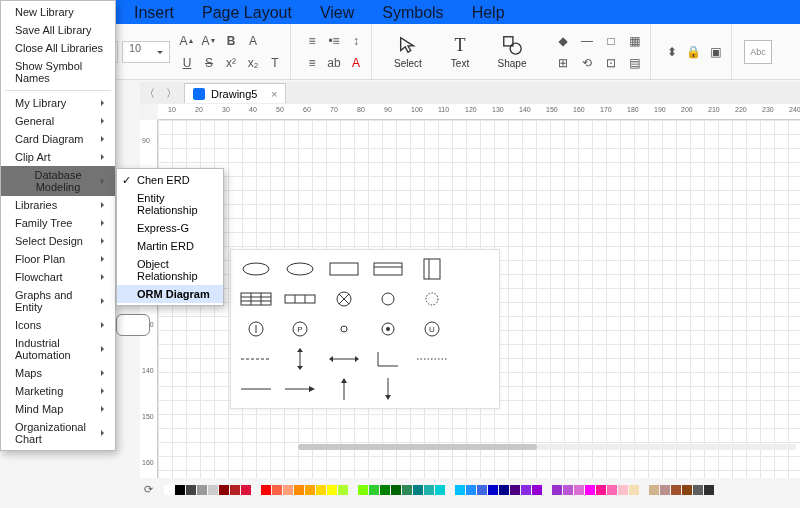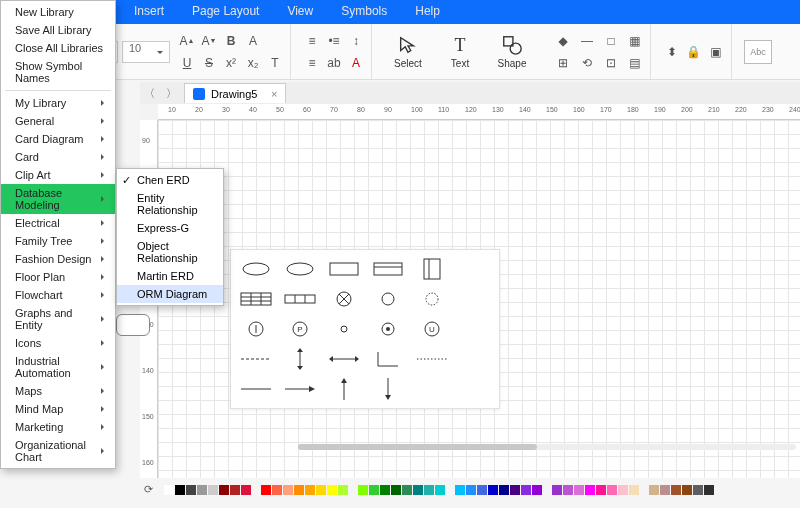--- a/index.html
+++ b/index.html
@@ -1,19 +1,19 @@
 <!DOCTYPE html>
 <html><head>
 <meta charset="utf-8">
 <style>
 * { box-sizing: border-box; margin: 0; padding: 0; font-family: -apple-system, "Segoe UI", Arial, sans-serif; }
 body { width: 800px; height: 508px; overflow: hidden; background: #f5f5f5; position: relative; font-size: 11px; }
 
 .ribbon-tabs { position: absolute; left: 0; right: 0; top: 0; height: 24px; background: #0d6efd; display: flex; padding-left: 120px; }
-.ribbon-tab { color: #e5e5e5; padding: 4px 14px; font-size: 12px; cursor: pointer; }
+.ribbon-tab { color: #0f172a; padding: 4px 14px; font-size: 16px; cursor: pointer; }
 
 .toolbar { position: absolute; left: 0; right: 0; top: 24px; height: 56px; background: #fafafa; border-bottom: 1px solid #ddd; display: flex; align-items: center; padding-left: 4px; gap: 6px; }
 .tool-group { display: flex; align-items: center; gap: 4px; padding: 0 6px; border-right: 1px solid #e0e0e0; height: 100%; }
 .font-select { height: 22px; border: 1px solid #ccc; background: #fff; padding: 0 20px 0 6px; font-size: 11px; color: #666; position: relative; }
 .font-select::after { content: ""; position: absolute; right: 6px; top: 9px; border: 3px solid transparent; border-top-color: #555; }
 .tb-icon { width: 18px; height: 18px; display: flex; align-items: center; justify-content: center; color: #555; font-size: 12px; cursor: pointer; }
 
 .big-tool { display: flex; flex-direction: column; align-items: center; justify-content: center; width: 48px; height: 100%; gap: 2px; color: #333; font-size: 10px; cursor: pointer; }
 .big-tool .bi { width: 22px; height: 22px; display: flex; align-items: center; justify-content: center; }
 
@@ -34,27 +34,27 @@
   background-image: linear-gradient(#e6e6e6 1px, transparent 1px), linear-gradient(90deg, #e6e6e6 1px, transparent 1px);
   background-size: 14px 14px; background-color: #fff; }
 
 .shape-palette { position: absolute; left: 90px; top: 145px; width: 270px; padding: 10px; background: #fff; border: 1px solid #e0e0e0; box-shadow: 0 1px 4px rgba(0,0,0,0.08); display: flex; flex-wrap: wrap; gap: 12px 14px; align-content: flex-start; }
 .sh { width: 30px; height: 18px; display: flex; align-items: center; justify-content: center; }
 .sh svg { overflow: visible; }
 
 .left-menu { position: absolute; left: 0; top: 0; width: 116px; background: #fff; border: 1px solid #bbb; box-shadow: 2px 3px 8px rgba(0,0,0,0.25); z-index: 50; padding: 2px 0; }
 .mitem { padding: 3px 8px 3px 14px; font-size: 11px; color: #222; display: flex; justify-content: space-between; align-items: center; cursor: pointer; }
 .mitem .arr { border: 3px solid transparent; border-left-color: #555; }
-.mitem.hl { background: #22c55e; }
+.mitem.hl { background: #737373; text-align: center; }
 .msep { height: 1px; background: #ddd; margin: 3px 4px; }
 
 .sub-menu { position: absolute; left: 116px; top: 168px; width: 108px; background: #fff; border: 1px solid #bbb; box-shadow: 2px 3px 8px rgba(0,0,0,0.25); z-index: 55; padding: 2px 0; }
 .sitem { padding: 3px 8px 3px 20px; position: relative; font-size: 11px; cursor: pointer; }
 .sitem .chk { position: absolute; left: 5px; top: 3px; }
-.sitem.hl { background: #d8e6ff; }
+.sitem.hl { background: #d8e6ff; font-weight: bold; }
 
 .sidepeek { position: absolute; left: 116px; top: 284px; width: 38px; height: 80px; z-index: 30; }
 .sidepeek .cloud { width: 34px; height: 22px; border: 1px solid #888; border-radius: 50% 50% 40% 40%; background: #fff; margin-bottom: 8px; }
 
 .color-bar { position: absolute; left: 140px; right: 0; bottom: 10px; height: 16px; display: flex; align-items: center; gap: 1px; padding-left: 24px; }
 .color-bar .refresh { position: absolute; left: 4px; top: 1px; width: 14px; height: 14px; color: #555; }
 .color-swatch { width: 10px; height: 10px; }
 .color-gap { width: 8px; }
 
 .scroll-h { position: absolute; left: 158px; right: 4px; bottom: 28px; height: 6px; background: #eee; border-radius: 3px; }
@@ -377,41 +377,37 @@
       </div>
       <div class="mitem">
         <span>General</span>
         <span class="arr"></span>
       </div>
       <div class="mitem">
         <span>Card Diagram</span>
         <span class="arr"></span>
       </div>
       <div class="mitem">
-        <span>Card</span>
-        <span class="arr"></span>
-      </div>
-      <div class="mitem">
         <span>Clip Art</span>
         <span class="arr"></span>
       </div>
       <div class="mitem hl">
         <span>Database Modeling</span>
         <span class="arr"></span>
       </div>
       <div class="mitem">
-        <span>Electrical</span>
+        <span>Libraries</span>
         <span class="arr"></span>
       </div>
       <div class="mitem">
         <span>Family Tree</span>
         <span class="arr"></span>
       </div>
       <div class="mitem">
-        <span>Fashion Design</span>
+        <span>Select Design</span>
         <span class="arr"></span>
       </div>
       <div class="mitem">
         <span>Floor Plan</span>
         <span class="arr"></span>
       </div>
       <div class="mitem">
         <span>Flowchart</span>
         <span class="arr"></span>
       </div>
@@ -425,40 +421,40 @@
       </div>
       <div class="mitem">
         <span>Industrial Automation</span>
         <span class="arr"></span>
       </div>
       <div class="mitem">
         <span>Maps</span>
         <span class="arr"></span>
       </div>
       <div class="mitem">
+        <span>Marketing</span>
+        <span class="arr"></span>
+      </div>
+      <div class="mitem">
         <span>Mind Map</span>
-        <span class="arr"></span>
-      </div>
-      <div class="mitem">
-        <span>Marketing</span>
         <span class="arr"></span>
       </div>
       <div class="mitem">
         <span>Organizational Chart</span>
         <span class="arr"></span>
       </div>
     </div>
 </div>
 
 <div class="sub-menu" id="subMenu">
     <div class="sitem"><span class="chk">✓</span><span>Chen ERD</span></div>
     <div class="sitem"><span>Entity Relationship</span></div>
     <div class="sitem"><span>Express-G</span></div>
+    <div class="sitem"><span>Martin ERD</span></div>
     <div class="sitem"><span>Object Relationship</span></div>
-    <div class="sitem"><span>Martin ERD</span></div>
     <div class="sitem hl"><span>ORM Diagram</span></div>
   </div>
 
 <div class="color-bar" id="colorBar">
   <span class="refresh">⟳</span>
 <div class="color-swatch" style="background: rgb(255, 255, 255);"></div>
     <div class="color-swatch" style="background: rgb(0, 0, 0);"></div>
     <div class="color-swatch" style="background: rgb(68, 68, 68);"></div>
     <div class="color-swatch" style="background: rgb(153, 153, 153);"></div>
     <div class="color-swatch" style="background: rgb(204, 204, 204);"></div>

